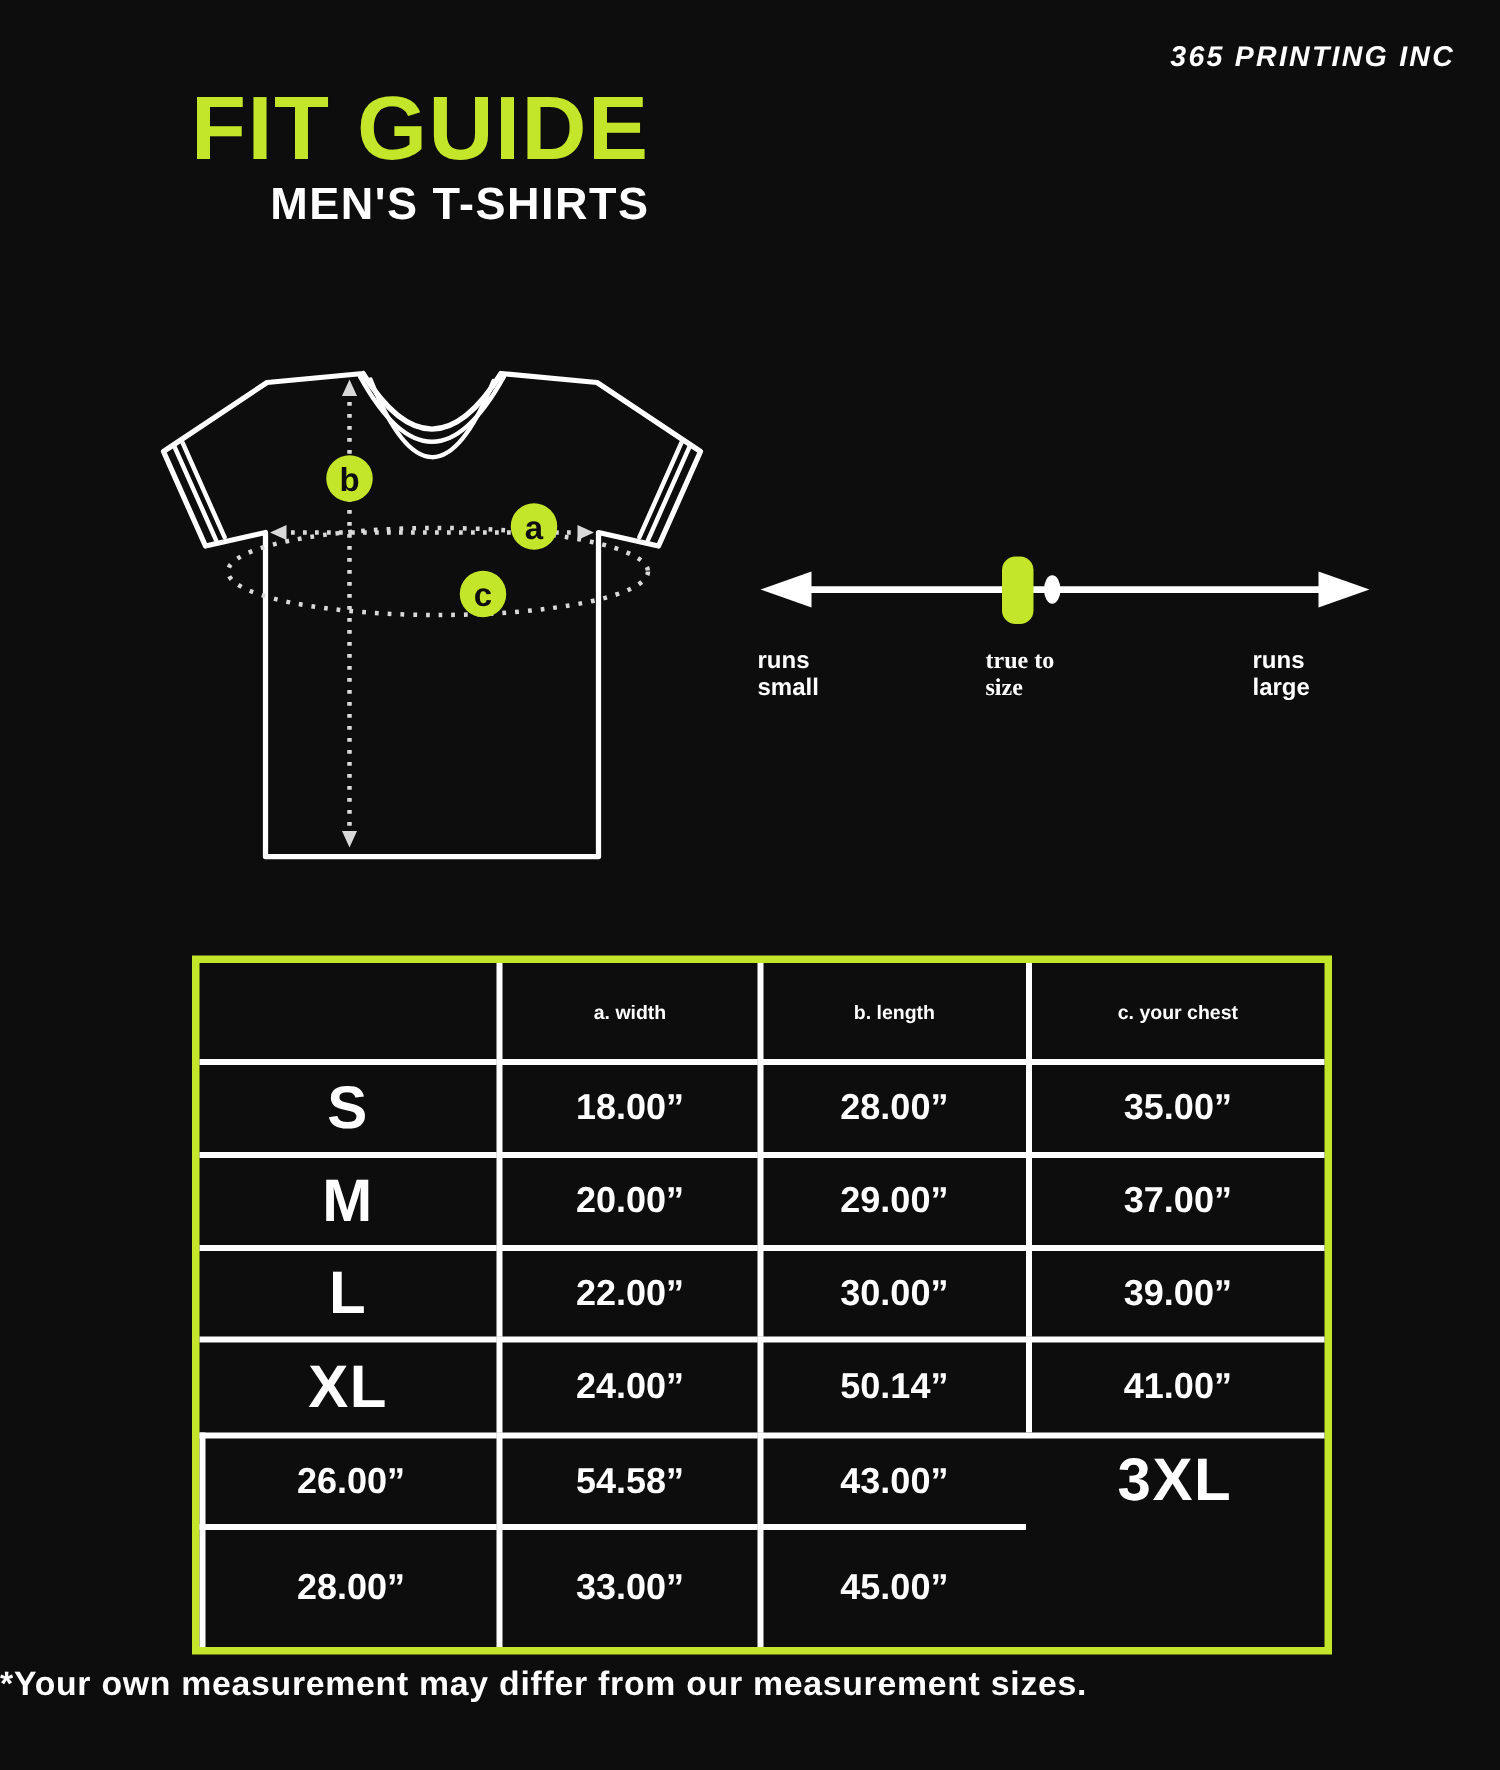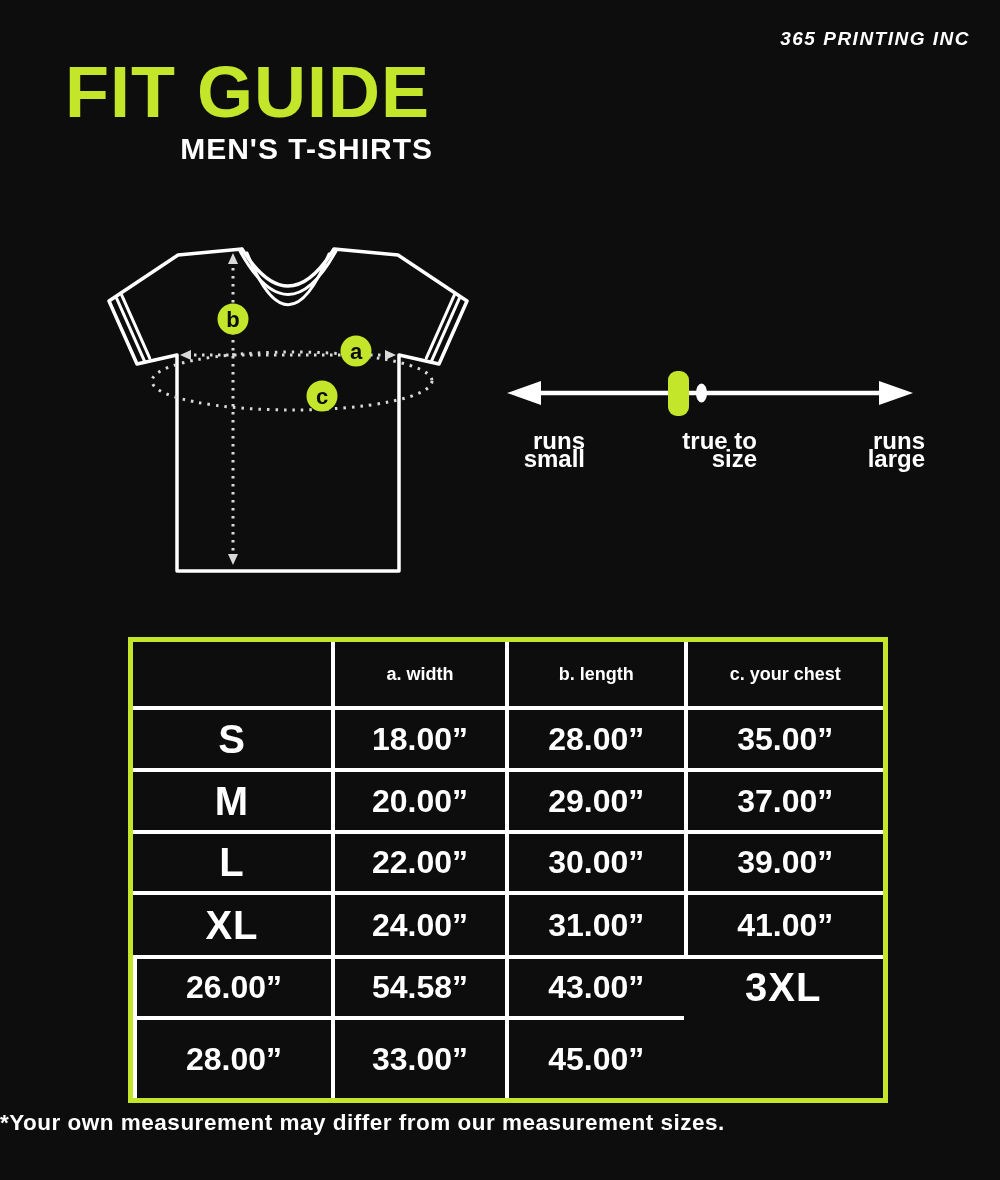--- a/index.html
+++ b/index.html
@@ -13,53 +13,52 @@
   .page{
     position:relative;width:1000px;height:1180px;background:var(--bg);
     overflow:hidden;color:var(--white);
   }
   .brand{
     position:absolute;top:28px;right:30px;font-size:19px;letter-spacing:1.5px;
     color:var(--white);white-space:nowrap;font-style:italic;
   }
   .titleblock{position:absolute;left:62px;top:56px;width:371px;text-align:right;}
   .title{
-    font-size:72px;line-height:1.0;color:var(--green);letter-spacing:1px;
+    font-size:60px;line-height:1.0;color:var(--green);letter-spacing:1px;
     white-space:nowrap;
-    text-align:center;
   }
   .subtitle{
     margin-top:4px;font-size:30px;letter-spacing:1px;color:var(--white);
     white-space:nowrap;
   }
   .tshirt-svg{position:absolute;left:90px;top:238px;}
   .scale-svg{position:absolute;left:505px;top:358px;}
   .scale-labels{position:absolute;left:505px;top:432px;width:410px;height:46px;}
-  .slabel{position:absolute;font-size:24px;line-height:18px;text-align:right;color:var(--white);}
+  .slabel{position:absolute;font-size:16px;line-height:18px;text-align:left;color:var(--white);}
   .slabel.l{left:0;width:80px;}
-  .slabel.c{left:152px;width:100px;}
+  .slabel.c{left:152px;width:100px;font-family:Liberation Serif, serif;}
   .slabel.r{left:330px;width:90px;}
   .tbl{
     position:absolute;left:128px;top:637px;width:760px;height:466px;
     border:5px solid var(--green);
     display:grid;
     grid-template-columns:26.4% 23.2% 23.8% 26.6%;
     grid-template-rows:64px 62px 62px 61px 64px 61px auto;
     background:var(--bg);
   }
   .cell{
     display:flex;align-items:center;justify-content:center;
     border-left:4px solid var(--white);border-top:4px solid var(--white);
     color:var(--white);
   }
   .cell.c0{border-left:none;}
   .cell.r0{border-top:none;}
-  .cell.hdr{font-size:18px;}
+  .cell.hdr{font-size:13px;}
   .cell.size{font-size:40px;letter-spacing:1px;}
-  .cell.val{font-size:32px;}
+  .cell.val{font-size:24px;}
   .footnote{
     position:absolute;left:0;top:1110px;width:100%;text-align:left;
     font-size:22.5px;color:var(--white);letter-spacing:0.5px;
   }
 </style>
 </head>
 <body>
 
 <div class="page">
 
@@ -144,21 +143,21 @@
     <div class="cell val">29.00”</div>
     <div class="cell val">37.00”</div>
 
     <div class="cell size c0">L</div>
     <div class="cell val">22.00”</div>
     <div class="cell val">30.00”</div>
     <div class="cell val">39.00”</div>
 
     <div class="cell size c0">XL</div>
     <div class="cell val">24.00”</div>
-    <div class="cell val">31.00”</div>
+    <div class="cell val">50.14”</div>
     <div class="cell val">41.00”</div>
 
     <div class="cell val">26.00”</div>
     <div class="cell val">54.58”</div>
     <div class="cell val">43.00”</div>
 
     <div class="cell size c0">3XL</div>
     <div class="cell val">28.00”</div>
     <div class="cell val">33.00”</div>
     <div class="cell val">45.00”</div>

